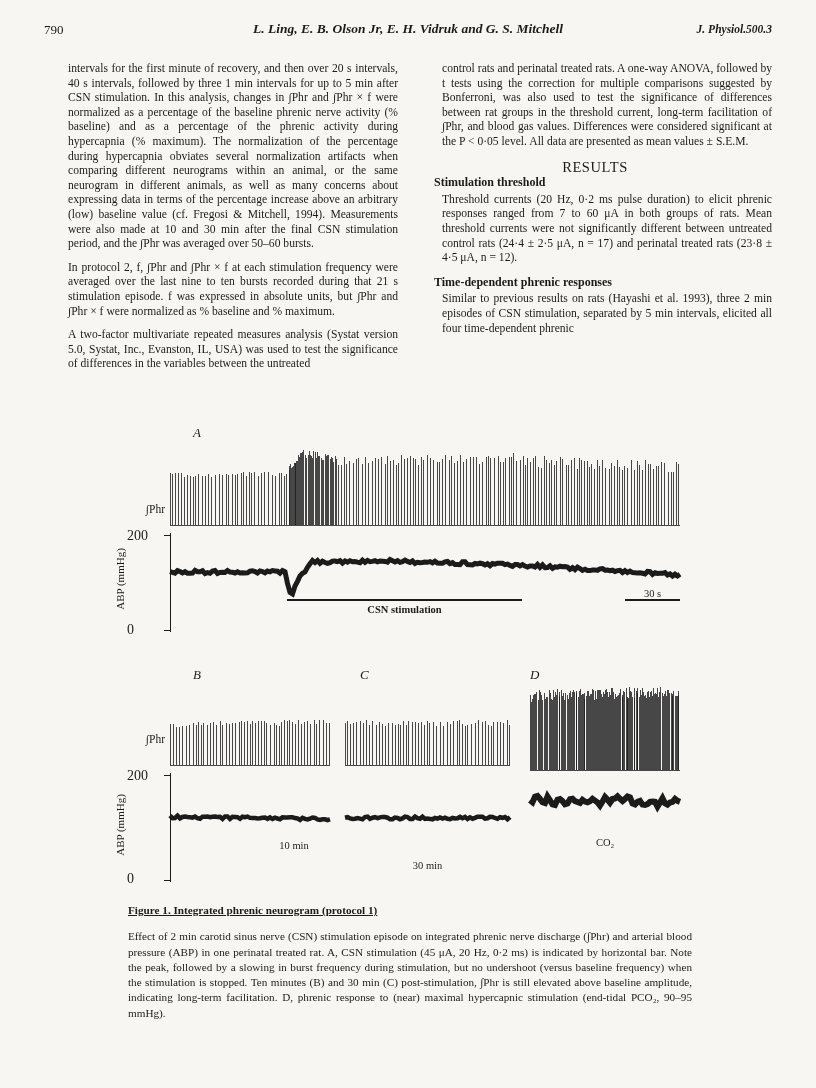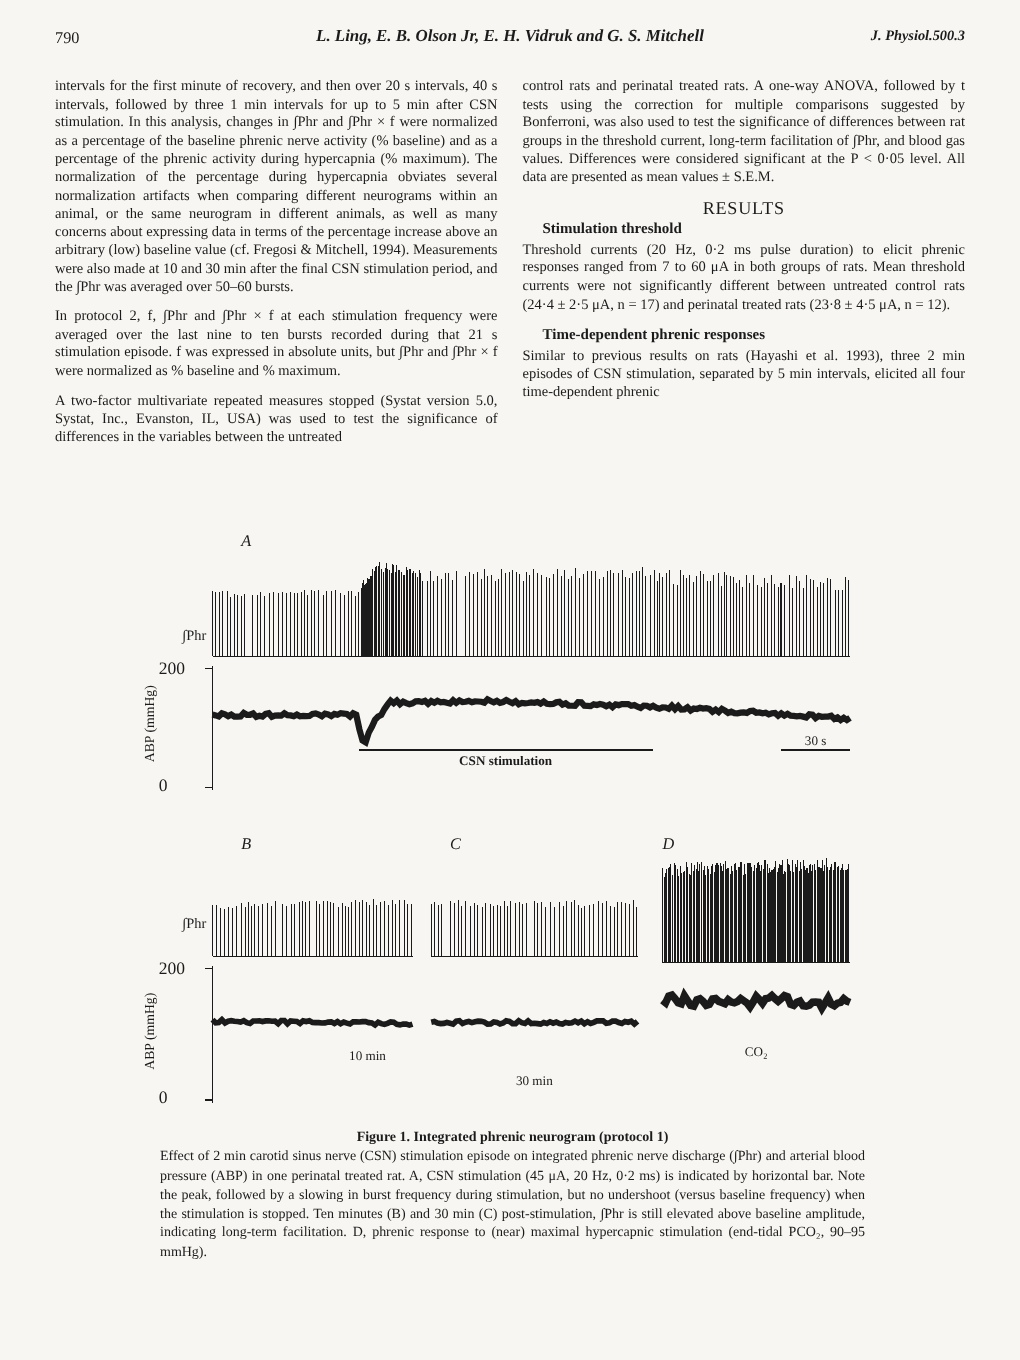--- a/index.html
+++ b/index.html
@@ -17,53 +17,53 @@
   .hdr-num { position:absolute; left:44px; top:22px; font-size:13px; }
   .hdr-title { position:absolute; left:120px; right:120px; top:21px; text-align:center;
                font-style:italic; font-weight:bold; font-size:13.5px; }
   .hdr-journal { position:absolute; right:44px; top:23px; font-style:italic; font-weight:bold; font-size:11.5px; }
 
   
   .col { position:absolute; top:62px; width:354px; font-size:11.6px; line-height:14.6px;
          text-align:justify; }
   .col-left { left:44px; }
   .col-right { left:418px; }
-  .col p { margin-bottom:9px; }
+  .col p { margin-bottom:9px;margin-left:24px; }
   .results-heading { text-align:center; font-weight:normal; font-size:14.5px;
                      letter-spacing:.6px; margin:10px 0 1px; }
   .subhead { font-weight:bold; font-size:12px; text-align:left; margin:1px 16px 3px; }
 
   
   .figure { position:absolute; left:60px; top:425px; width:700px; height:470px; }
   .figure svg { position:absolute; left:0; top:0; }
   .flabel { position:absolute; font-size:13px; font-style:italic; }
   .trace-label { position:absolute; width:42px; text-align:right; font-size:11.5px; }
   .axis-num { position:absolute; width:30px; font-size:14px; }
   .rot-label { position:absolute; width:100px; text-align:center; font-size:11px;
                transform:rotate(-90deg); }
   .bar-label { position:absolute; text-align:center; font-size:10.5px; }
 
   
   .caption { position:absolute; left:128px; top:903px; width:564px;
              font-size:11.2px; line-height:15.3px; text-align:justify; }
-  .caption-title { font-weight:bold; text-align:center; margin-bottom:0; }
+  .caption-title { font-weight:bold; text-align:left; margin-bottom:11px;text-decoration:underline; }
 </style>
 </head>
 <body>
 
 <div class="page">
 
   <div class="hdr-num">790</div>
   <div class="hdr-title">L. Ling, E. B. Olson Jr, E. H. Vidruk and G. S. Mitchell</div>
   <div class="hdr-journal">J. Physiol.500.3</div>
 
   <div class="col col-left">
     <p>intervals for the first minute of recovery, and then over 20 s intervals, 40 s intervals, followed by three 1 min intervals for up to 5 min after CSN stimulation. In this analysis, changes in ∫Phr and ∫Phr × f were normalized as a percentage of the baseline phrenic nerve activity (% baseline) and as a percentage of the phrenic activity during hypercapnia (% maximum). The normalization of the percentage during hypercapnia obviates several normalization artifacts when comparing different neurograms within an animal, or the same neurogram in different animals, as well as many concerns about expressing data in terms of the percentage increase above an arbitrary (low) baseline value (cf. Fregosi &amp; Mitchell, 1994). Measurements were also made at 10 and 30 min after the final CSN stimulation period, and the ∫Phr was averaged over 50–60 bursts.</p>
     <p>In protocol 2, f, ∫Phr and ∫Phr × f at each stimulation frequency were averaged over the last nine to ten bursts recorded during that 21 s stimulation episode. f was expressed in absolute units, but ∫Phr and ∫Phr × f were normalized as % baseline and % maximum.</p>
-    <p>A two-factor multivariate repeated measures stopped (Systat version 5.0, Systat, Inc., Evanston, IL, USA) was used to test the significance of differences in the variables between the untreated</p>
+    <p>A two-factor multivariate repeated measures analysis (Systat version 5.0, Systat, Inc., Evanston, IL, USA) was used to test the significance of differences in the variables between the untreated</p>
   </div>
 
   <div class="col col-right">
     <p>control rats and perinatal treated rats. A one-way ANOVA, followed by t tests using the correction for multiple comparisons suggested by Bonferroni, was also used to test the significance of differences between rat groups in the threshold current, long-term facilitation of ∫Phr, and blood gas values. Differences were considered significant at the P &lt; 0·05 level. All data are presented as mean values ± S.E.M.</p>
     <div class="results-heading">RESULTS</div>
     <div class="subhead">Stimulation threshold</div>
     <p>Threshold currents (20 Hz, 0·2 ms pulse duration) to elicit phrenic responses ranged from 7 to 60 μA in both groups of rats. Mean threshold currents were not significantly different between untreated control rats (24·4 ± 2·5 μA, n = 17) and perinatal treated rats (23·8 ± 4·5 μA, n = 12).</p>
     <div class="subhead">Time-dependent phrenic responses</div>
     <p>Similar to previous results on rats (Hayashi et al. 1993), three 2 min episodes of CSN stimulation, separated by 5 min intervals, elicited all four time-dependent phrenic</p>
   </div>

